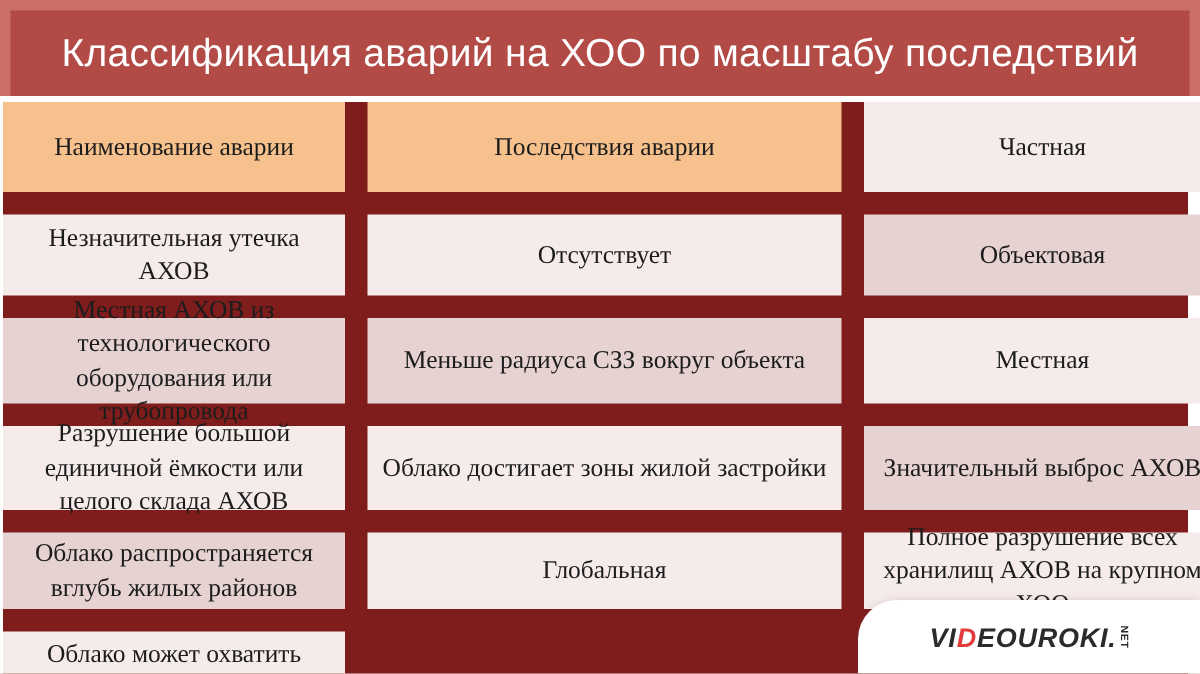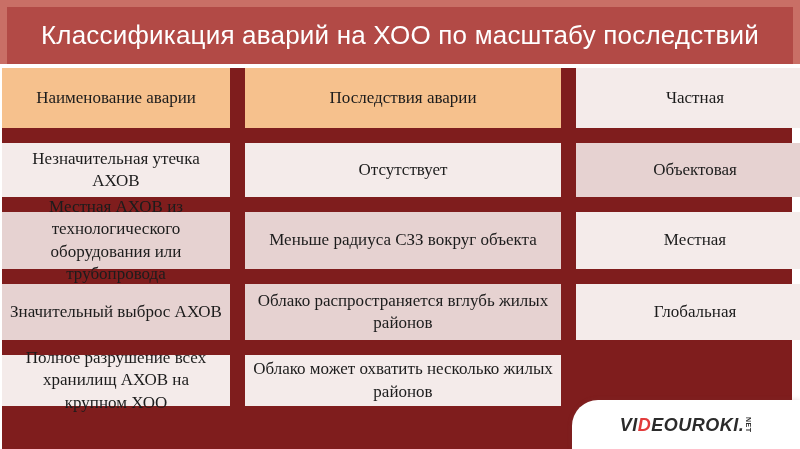--- a/index.html
+++ b/index.html
@@ -109,20 +109,22 @@
 
   <div class="cell light">Частная</div>
   <div class="cell light">Незначительная утечка АХОВ</div>
   <div class="cell light">Отсутствует</div>
 
   <div class="cell dark">Объектовая</div>
   <div class="cell dark">Местная АХОВ из технологического оборудования или трубопровода</div>
   <div class="cell dark">Меньше радиуса СЗЗ вокруг объекта</div>
 
   <div class="cell light">Местная</div>
+  <div class="cell light">Разрушение большой единичной ёмкости или целого склада АХОВ</div>
+  <div class="cell light">Облако достигает зоны жилой застройки</div>
 
   <div class="cell dark">Значительный выброс АХОВ</div>
   <div class="cell dark">Облако распространяется вглубь жилых районов</div>
 
   <div class="cell light">Глобальная</div>
   <div class="cell light">Полное разрушение всех хранилищ АХОВ на крупном ХОО</div>
   <div class="cell light">Облако может охватить несколько жилых районов</div>
 </div>
   </div>
 

